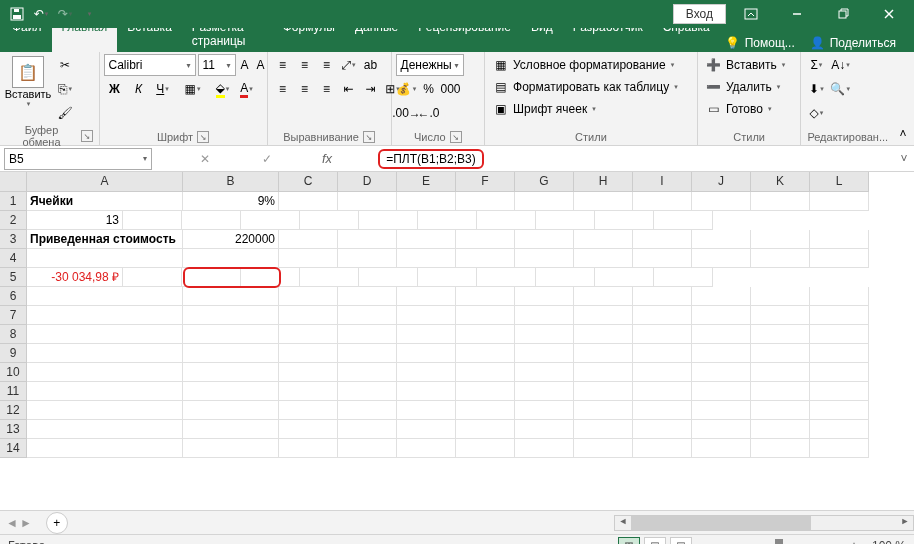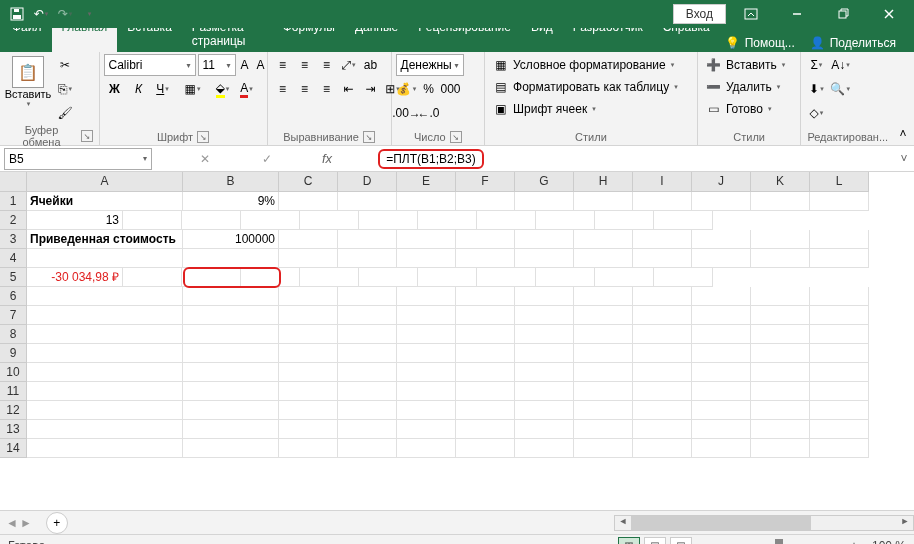--- a/index.html
+++ b/index.html
@@ -398,21 +398,21 @@
             <div class="cell" style="width: 59px;"></div>
             <div class="cell" style="width: 59px;"></div>
             <div class="cell" style="width: 59px;"></div>
             <div class="cell" style="width: 59px;"></div>
             <div class="cell" style="width: 59px;"></div>
             <div class="cell" style="width: 59px;"></div>
             <div class="cell" style="width: 59px;"></div>
           </div>
           <div class="grid-row">
             <div class="cell bold" style="width: 156px;">Приведенная стоимость</div>
-            <div class="cell right" style="width: 96px;">100000</div>
+            <div class="cell right" style="width: 96px;">220000</div>
             <div class="cell" style="width: 59px;"></div>
             <div class="cell" style="width: 59px;"></div>
             <div class="cell" style="width: 59px;"></div>
             <div class="cell" style="width: 59px;"></div>
             <div class="cell" style="width: 59px;"></div>
             <div class="cell" style="width: 59px;"></div>
             <div class="cell" style="width: 59px;"></div>
             <div class="cell" style="width: 59px;"></div>
             <div class="cell" style="width: 59px;"></div>
             <div class="cell" style="width: 59px;"></div>

